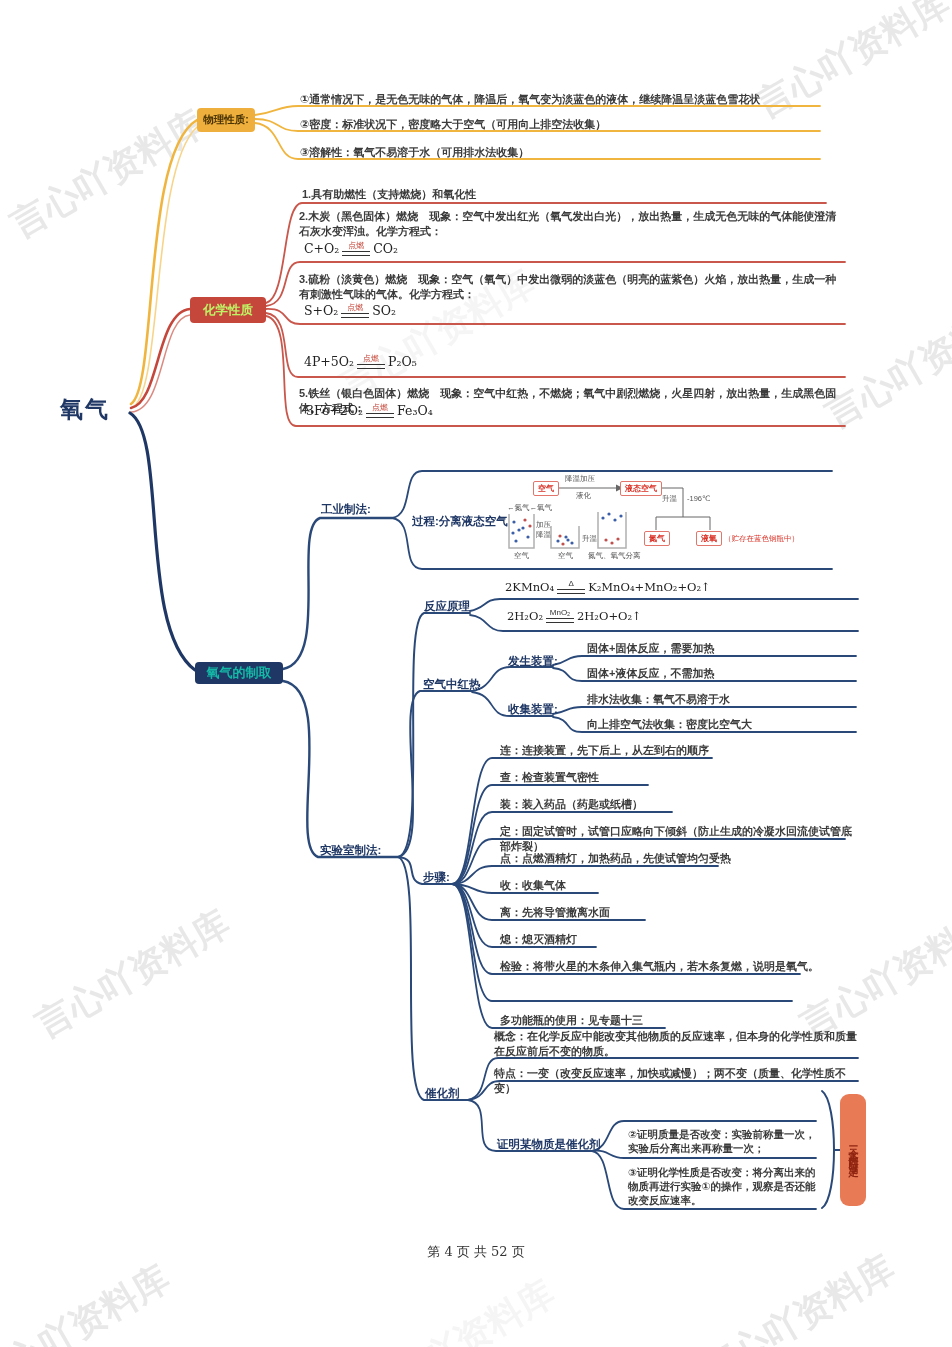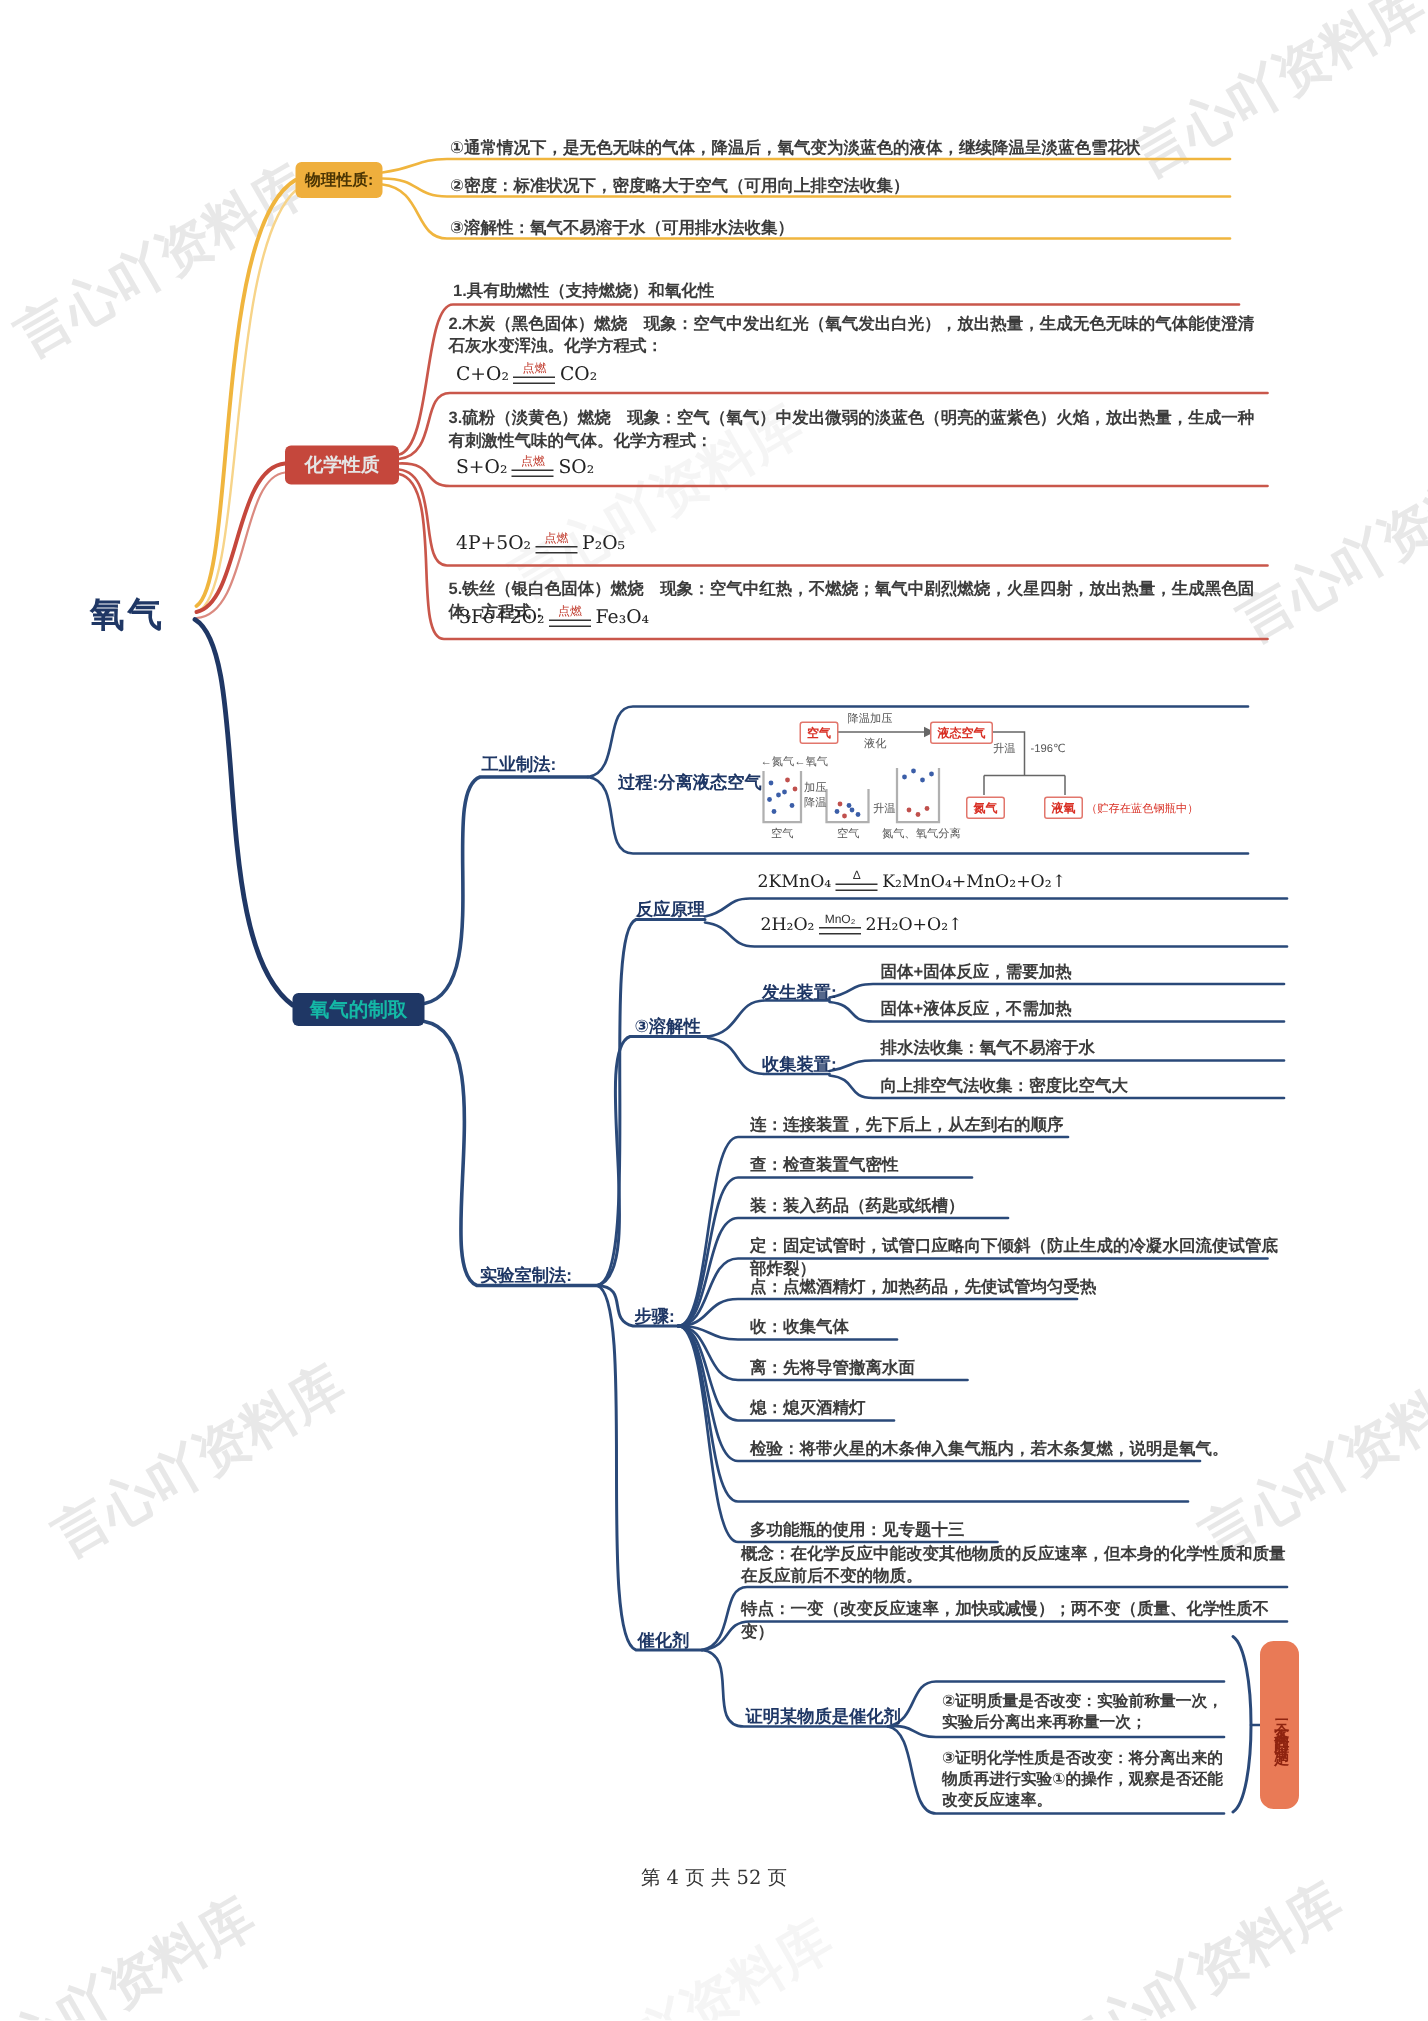--- a/index.html
+++ b/index.html
@@ -5,21 +5,21 @@
   html,body{margin:0;padding:0;background:#fff;}
   #page{position:relative;width:952px;height:1347px;background:#fff;overflow:hidden;
         font-family:"Liberation Sans","DejaVu Sans",sans-serif;}
   svg.links{position:absolute;left:0;top:0;pointer-events:none;}
   .wm{position:absolute;font-size:36px;font-weight:700;color:#c9c9c9;opacity:.42;
       transform:rotate(-30deg);white-space:nowrap;pointer-events:none;}
   .wm.faint{opacity:.18;}
   .nodebox{position:absolute;display:flex;align-items:center;justify-content:center;
       font-weight:700;border-radius:4px;box-sizing:border-box;}
   .nb-phys{left:197px;top:108px;width:58px;height:24px;background:#EFAF3D;color:#4a3403;font-size:10.5px;}
-  .nb-chem{left:190px;top:297px;width:76px;height:26px;background:#C5473C;color:#e5e5e5;font-size:12.5px;}
+  .nb-chem{left:190px;top:297px;width:76px;height:26px;background:#C5473C;color:#bef264;font-size:12.5px;}
   .nb-prep{left:195px;top:662px;width:88px;height:22px;background:#1F3765;color:#14b8a6;font-size:13px;}
   .root{position:absolute;left:60px;top:394px;font-size:23px;font-weight:700;color:#1F3765;letter-spacing:2px;}
   .leaf{position:absolute;font-size:11px;font-weight:600;color:#3c3c3c;line-height:1.32;}
   .leaf.sm{font-size:10.5px;}
   .nlabel{position:absolute;font-size:11.5px;font-weight:700;color:#1F3765;white-space:nowrap;}
   .eq{position:absolute;font-family:"DejaVu Serif","Liberation Serif",serif;font-size:12.5px;color:#222;
       display:flex;align-items:center;gap:3px;white-space:nowrap;}
   .condwrap{display:flex;flex-direction:column;align-items:center;line-height:1;}
   .cond{font-size:8px;color:#C0392B;margin-bottom:1px;font-family:"Liberation Sans","DejaVu Sans",sans-serif;}
   .cond.dark{color:#333;}
@@ -234,21 +234,21 @@
   </div>
   <div class="eq" style="left:507px;top:609px;font-size:11.5px">
     <span>2H₂O₂</span>
     <span class="condwrap">
         <span class="cond dark">MnO₂</span>
         <span class="dbar"></span>
       </span>
     <span>2H₂O+O₂↑</span>
   </div>
 
-  <div class="nlabel" style="left:423px;top:677px">③溶解性</div>
+  <div class="nlabel" style="left:423px;top:677px">空气中红热</div>
   <div class="nlabel" style="left:508px;top:654px">发生装置:</div>
   <div class="leaf" style="left:587px;top:641px;width:270px">固体+固体反应，需要加热</div>
   <div class="leaf" style="left:587px;top:666px;width:270px">固体+液体反应，不需加热</div>
   <div class="nlabel" style="left:508px;top:702px">收集装置:</div>
   <div class="leaf" style="left:587px;top:692px;width:270px">排水法收集：氧气不易溶于水</div>
   <div class="leaf" style="left:587px;top:717px;width:270px">向上排空气法收集：密度比空气大</div>
 
   <div class="nlabel" style="left:423px;top:870px">步骤:</div>
   <div class="leaf" style="left:500px;top:743px;width:355px">连：连接装置，先下后上，从左到右的顺序</div>
   <div class="leaf" style="left:500px;top:770px;width:355px">查：检查装置气密性</div>

